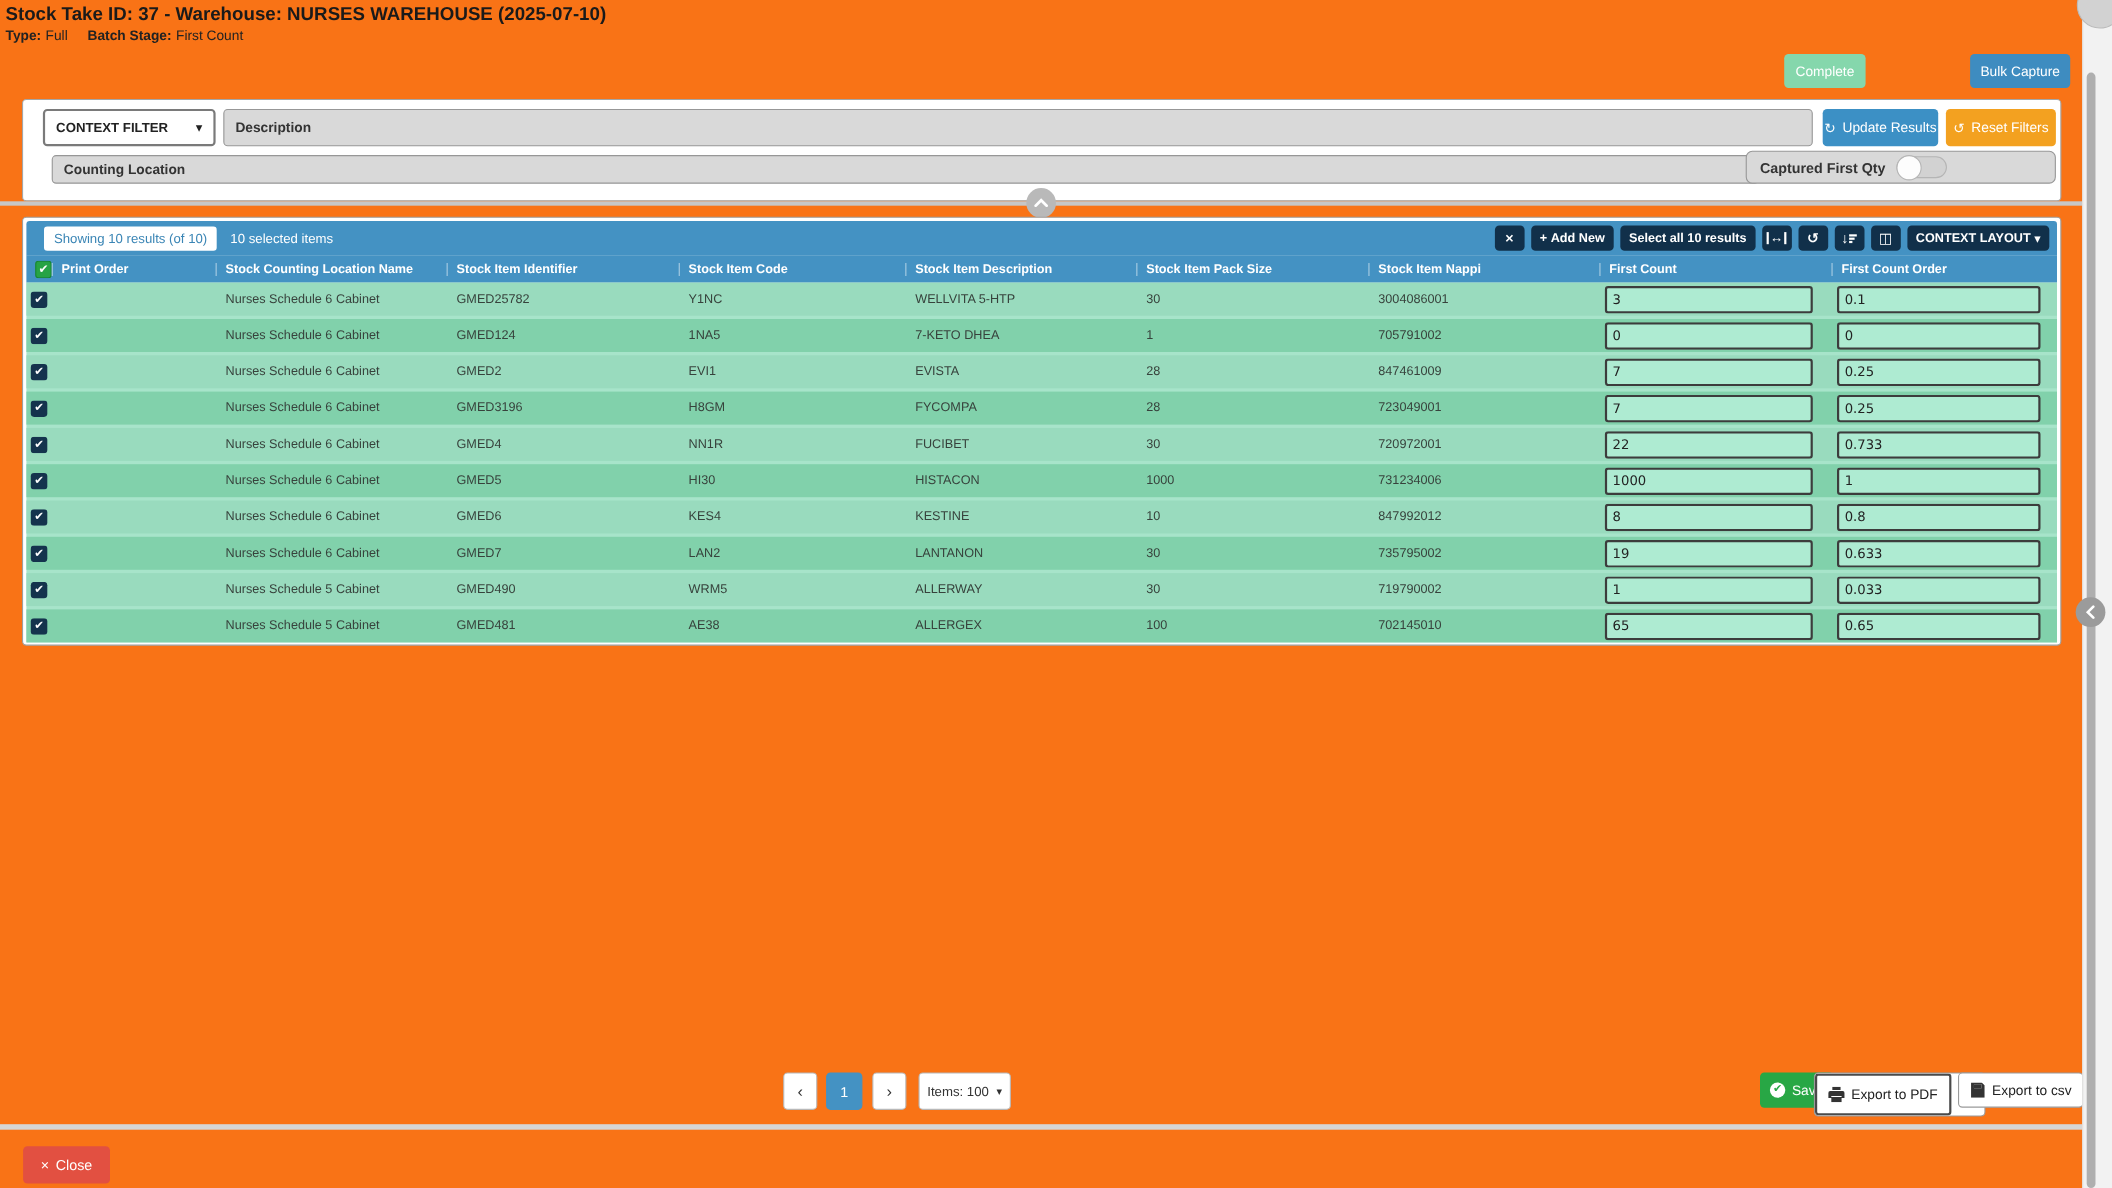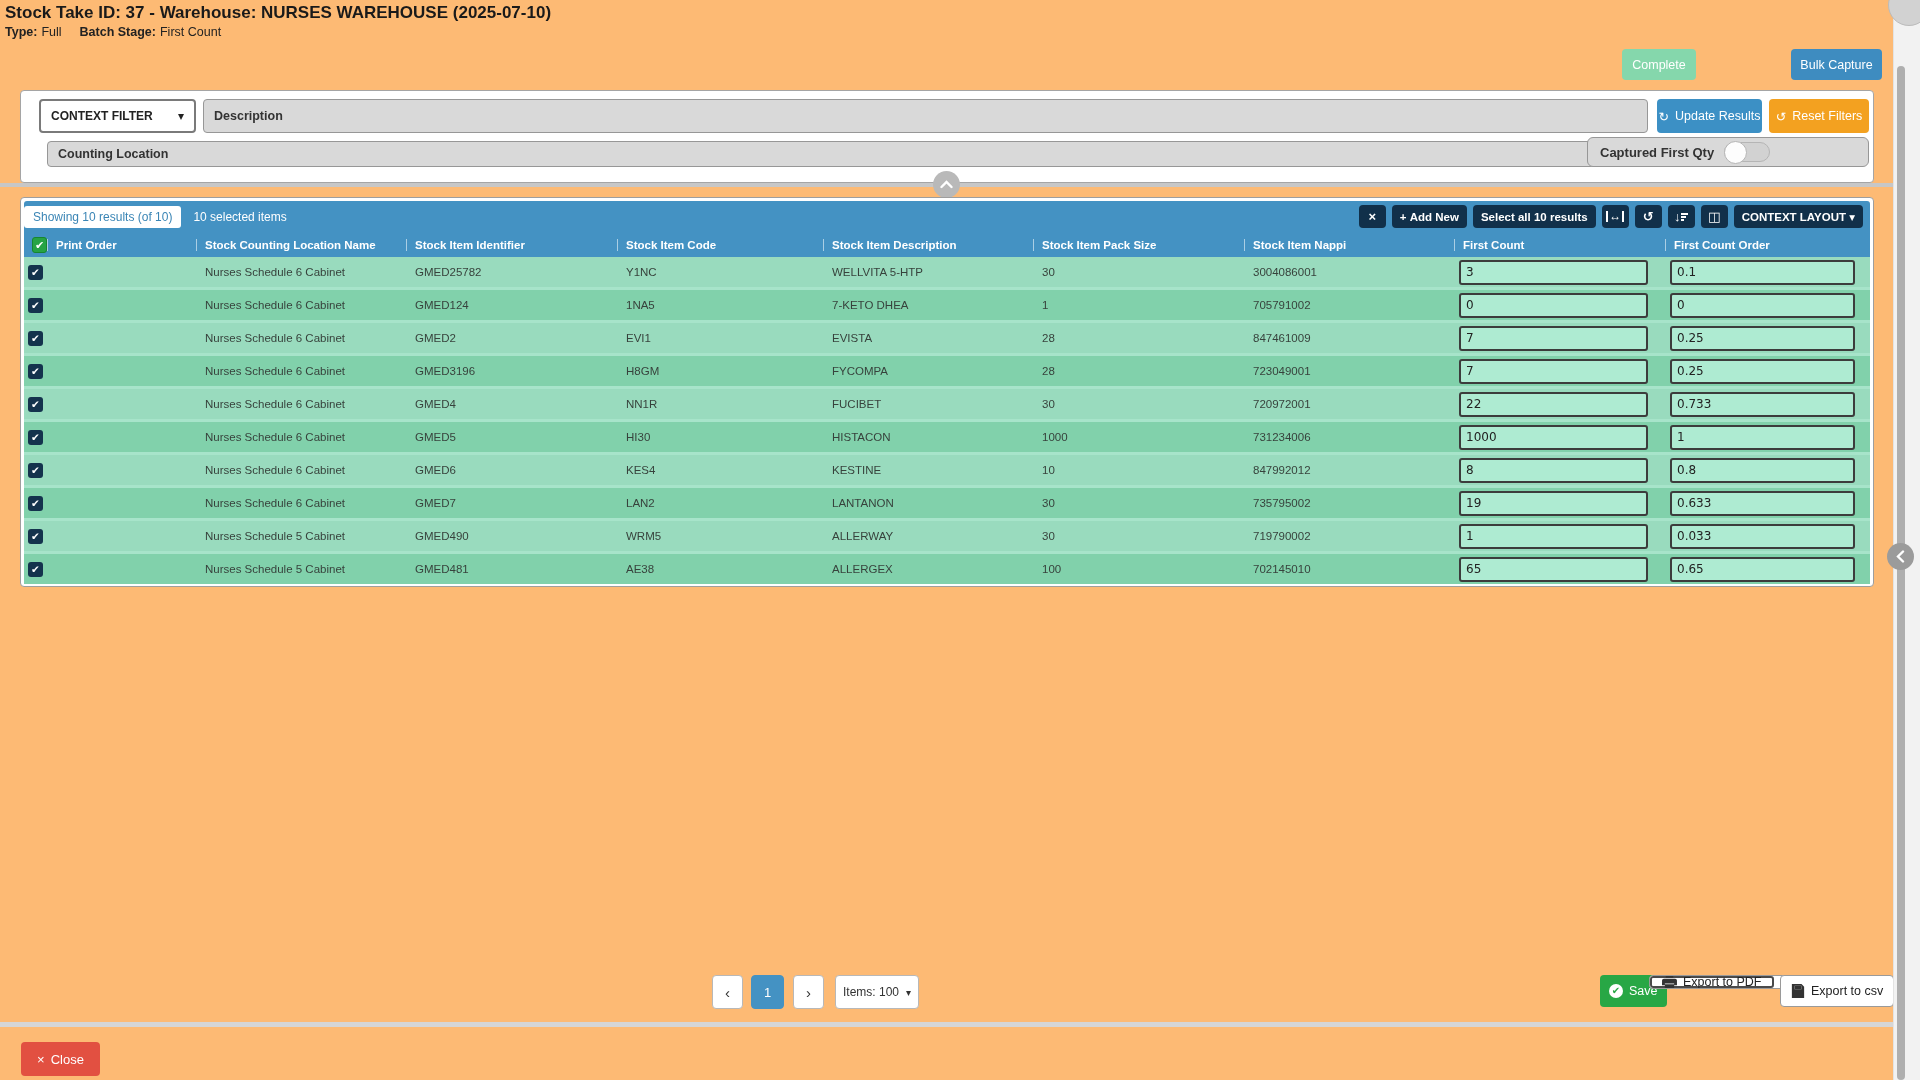--- a/index.html
+++ b/index.html
@@ -1,18 +1,18 @@
 <!DOCTYPE html>
 <html><head>
 <meta charset="utf-8">
 <style>
   * { margin:0; padding:0; box-sizing:border-box; }
   html,body { width:1920px; height:1080px; background:#fff; overflow:hidden;
               font-family:"Liberation Sans","DejaVu Sans",sans-serif; }
-  #app { position:relative; width:1920px; height:1080px; background:#fdba74; }
+  #app { position:relative; width:1920px; height:1080px; background:#f97316; }
 
   
   .page-title { position:absolute; left:5px; top:3px; font-size:17px; font-weight:bold; color:#1a1a1a; }
   .page-sub   { position:absolute; left:5px; top:25px; font-size:12.5px; color:#222; }
   .page-sub b { margin-right:4px; }
   .page-sub .gap { display:inline-block; width:18px; }
 
   
   .tabbar { position:absolute; left:10px; top:43px; height:35px; background:#4492c3;
             border-radius:5px; display:flex; align-items:stretch; }
@@ -46,21 +46,21 @@
 
   
   .collapse-line { position:absolute; left:0; top:183px; width:1893px; height:4px; background:#c7c7c7; }
   .collapse-circle { position:absolute; left:933px; top:171px; width:27px; height:27px; border-radius:50%;
                      background:#b9b9b9; display:flex; align-items:center; justify-content:center; cursor:pointer; }
 
   
   .table-panel { position:absolute; left:20px; top:197px; width:1854px; height:390px;
                  border:1px solid #9e9e9e; border-radius:4px; background:#fff; padding:3px; }
   .tbar { height:31px; background:#4492c3; border-radius:3px 3px 0 0; display:flex; align-items:center; }
-  .pill { background:#fff; color:#3a85b5; font-size:12px; padding:4px 9px; border-radius:3px; cursor:pointer; }
+  .pill { margin-left:16px; background:#fff; color:#3a85b5; font-size:12px; padding:4px 9px; border-radius:3px; cursor:pointer; }
   .sel-count { margin-left:12px; color:#fff; font-size:12px; }
   .tbar-right { margin-left:auto; display:flex; align-items:center; gap:6px; margin-right:7px; }
   .nbtn { background:#11304a; color:#fff; border-radius:4px; font-size:11.5px; font-weight:bold;
           height:23px; display:inline-flex; align-items:center; justify-content:center; padding:0 8px; cursor:pointer; }
   .nbtn.icon { width:27px; padding:0; font-size:13px; }
   .arrows-h { border-left:2px solid #fff; border-right:2px solid #fff; line-height:11px; padding:0 1px; font-size:12px; }
   .sort-ic { display:inline-flex; align-items:center; gap:1px; }
   .sort-bars { display:inline-flex; flex-direction:column; gap:1px; }
   .sort-bars i { display:block; height:2px; background:#fff; }
   .sort-bars i:nth-child(1){width:7px;} .sort-bars i:nth-child(2){width:5px;} .sort-bars i:nth-child(3){width:3px;}
@@ -86,21 +86,21 @@
 
   
   .pgbtn { position:absolute; top:975px; height:34px; background:#fff; border:1px solid #b8b8b8; border-radius:4px;
            display:flex; align-items:center; justify-content:center; font-size:15px; color:#333; cursor:pointer; }
   .pg-prev { left:712px; width:31px; } .pg-next { left:793px; width:31px; }
   .pg-page { left:751px; width:33px; background:#4492c3; color:#fff; border-color:#4492c3; font-size:13px; }
   .pg-items { left:835px; width:84px; font-size:12px; gap:7px; }
   .btn-save2 { position:absolute; left:1600px; top:975px; height:32px; padding:0 9px; background:#28a745; color:#fff; }
   .chk-circle { width:14px; height:14px; background:#fff; border-radius:50%; color:#28a745; font-size:10px;
                 line-height:14px; text-align:center; }
-  .exp-group { position:absolute; left:1649px; top:975px; height:14px; display:flex; border:1px solid #9a9a9a;
+  .exp-group { position:absolute; left:1649px; top:975px; height:40px; display:flex; border:1px solid #9a9a9a;
                border-radius:4px; background:#fff; overflow:hidden; }
   .exp-pdf { display:flex; align-items:center; gap:6px; padding:0 10px; border:2px solid #4a4a4a; border-radius:3px;
              font-size:12.5px; color:#222; cursor:pointer; background:#fff; }
   .exp-caret { width:30px; display:flex; align-items:center; justify-content:center; font-size:9px; color:#222; cursor:pointer; }
   .btn-csv { position:absolute; left:1780px; top:975px; height:32px; padding:0 10px; background:#fff;
              border:1px solid #9a9a9a; color:#222; }
 
   .bottom-divider { position:absolute; left:0; top:1022px; width:1893px; height:5px; background:#d6d6d6; }
   .btn-close { position:absolute; left:21px; top:1042px; width:79px; height:34px; background:#e25041; color:#fff; font-size:13px; }
 

